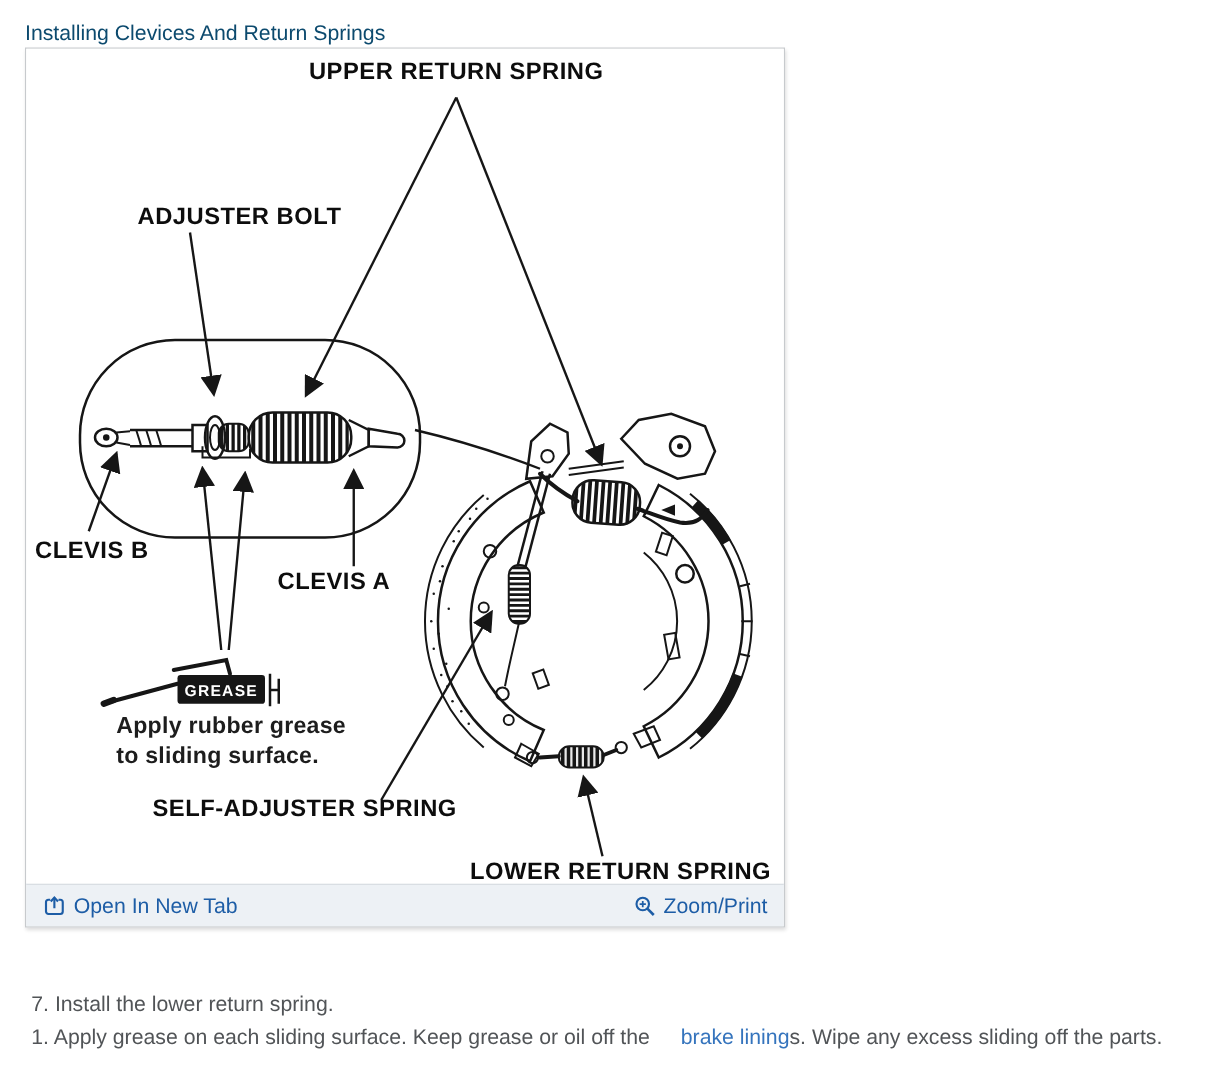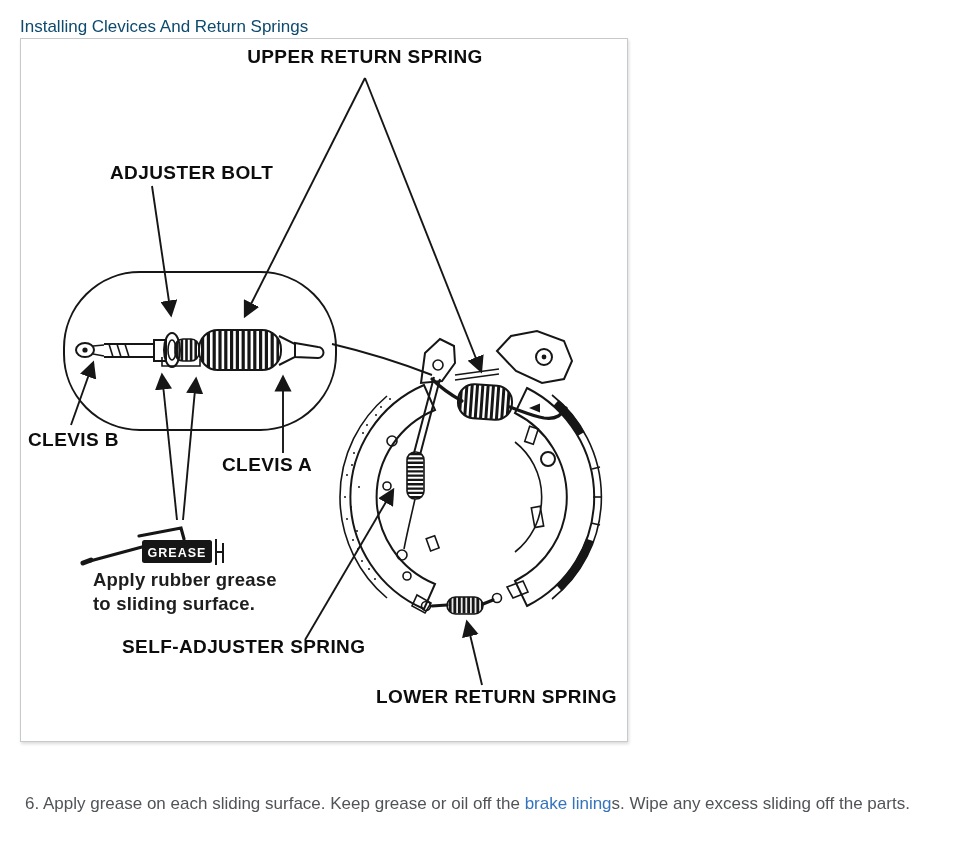--- a/index.html
+++ b/index.html
@@ -9,21 +9,21 @@
   .fig-card { position:absolute; left:20px; top:38px; width:608px; height:704px;
               background:#fff; border:1px solid #c7cacd; box-shadow:1px 2px 3px rgba(0,0,0,.14); }
   .fig-canvas { width:606px; height:668px; background:#fff; }
   .fig-toolbar { width:606px; height:34px; background:#edf1f5; border-top:1px solid #d9dee3;
                  display:flex; justify-content:space-between; align-items:center; padding:0 13px; }
   .tb-link { display:flex; align-items:center; gap:6px; color:#1d5da6; font-size:17px;
              text-decoration:none; cursor:pointer; }
   .tb-link svg { display:block; }
   .steps { position:absolute; left:25px; top:791px; width:940px; font-size:17px;
            color:#515457; line-height:25.5px; }
-  .inline-link { color:#3574bd; text-decoration:none; cursor:pointer; }
+  .inline-link { color:#3574bd; text-decoration:none; cursor:pointer;margin-left:20px; }
   
   .ink { stroke:#161616; fill:none; stroke-width:2; }
   .ink-thin { stroke:#161616; fill:none; stroke-width:1.6; }
   .ink-wire { stroke:#161616; fill:none; stroke-width:3.2; stroke-linecap:round; }
   .ptr { stroke:#161616; fill:none; stroke-width:1.9; }
   .lbl { font-family:"Liberation Sans", sans-serif; font-weight:bold; font-size:19px;
          fill:#0d0d0d; letter-spacing:.4px; }
   .note { font-family:"Liberation Sans", sans-serif; font-weight:bold; font-size:18.5px;
           fill:#1d1d1d; letter-spacing:.2px; }
   .dot { fill:#161616; stroke:none; }
@@ -209,19 +209,42 @@
       <text class="lbl" x="89" y="140">ADJUSTER BOLT</text>
       <text class="lbl" x="7" y="407">CLEVIS B</text>
       <text class="lbl" x="201" y="432">CLEVIS A</text>
       <text class="note" x="72" y="547">Apply rubber grease</text>
       <text class="note" x="72" y="571">to sliding surface.</text>
       <text class="lbl" x="101" y="614">SELF-ADJUSTER SPRING</text>
       <text class="lbl" x="355" y="664" font-size="20">LOWER RETURN SPRING</text>
     </svg>
   </div>
 
+  <div class="fig-toolbar">
+    <a class="tb-link">
+      <svg width="19" height="19" viewBox="0 0 19 19">
+        <rect x="2.8" y="4.8" width="13.4" height="11.4" rx="2" fill="none" stroke="#1d5da6" stroke-width="1.7"></rect>
+        <rect x="6.2" y="2" width="6.6" height="5.6" fill="#edf1f5"></rect>
+        <line x1="9.5" y1="11.5" x2="9.5" y2="3.2" stroke="#1d5da6" stroke-width="1.7"></line>
+        <path d="M6.6,6.2 L9.5,3 L12.4,6.2" fill="none" stroke="#1d5da6" stroke-width="1.7"></path>
+      </svg>
+      <span>Open In New Tab</span>
+    </a>
+    <a class="tb-link">
+      <svg width="18" height="18" viewBox="0 0 18 18">
+        <circle cx="7.2" cy="7.2" r="5" fill="none" stroke="#1d5da6" stroke-width="1.7"></circle>
+        <line x1="10.9" y1="10.9" x2="16" y2="16" stroke="#1d5da6" stroke-width="2.1"></line>
+        <line x1="4.7" y1="7.2" x2="9.7" y2="7.2" stroke="#1d5da6" stroke-width="1.4"></line>
+        <line x1="7.2" y1="4.7" x2="7.2" y2="9.7" stroke="#1d5da6" stroke-width="1.4"></line>
+      </svg>
+      <span>Zoom/Print</span>
+    </a>
+  </div>
 </div>
 
 <div class="steps">
   <div>
-    <span>6. Apply grease on each sliding surface. Keep grease or oil off the </span><a class="inline-link">brake lining</a><span>s. Wipe any excess sliding off the parts.</span>
+    <span>7. Install the lower return spring.</span>
+  </div>
+  <div>
+    <span>1. Apply grease on each sliding surface. Keep grease or oil off the </span><a class="inline-link">brake lining</a><span>s. Wipe any excess sliding off the parts.</span>
   </div>
 </div>
 
 </body></html>

